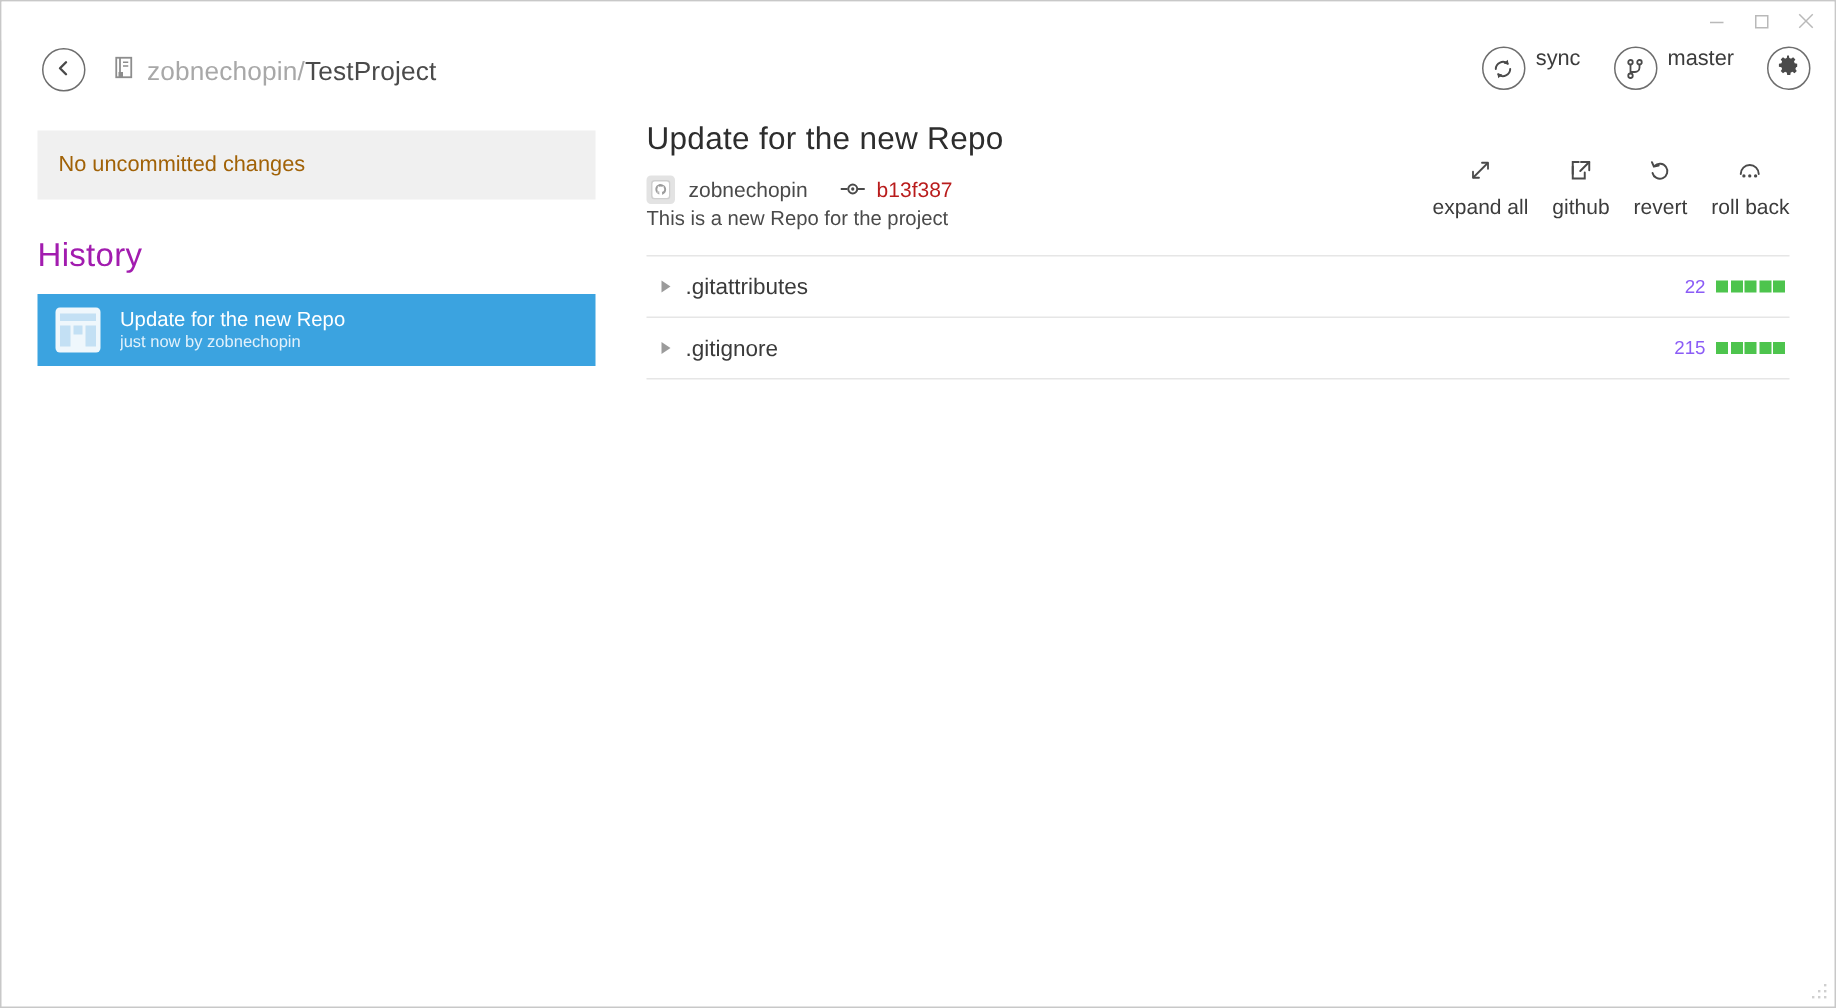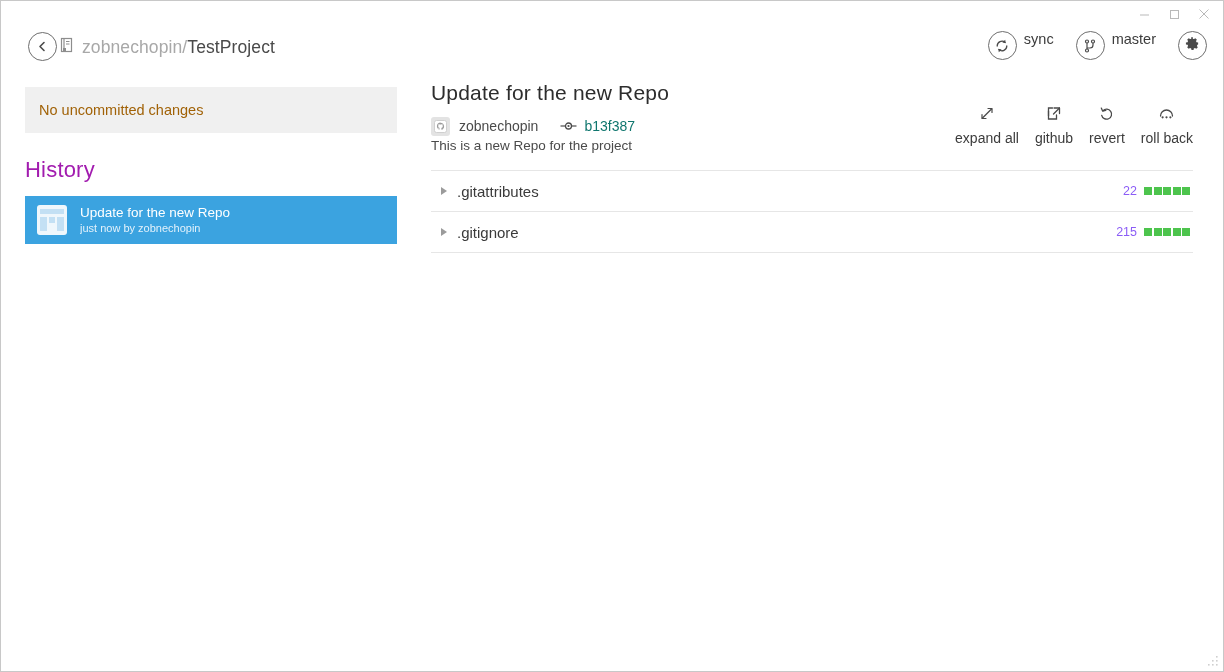--- a/index.html
+++ b/index.html
@@ -62,21 +62,21 @@
     width: 29px; height: 29px;
     border: 1.3px solid #6e6e6e;
     border-radius: 50%;
     box-sizing: border-box;
     display: flex;
     align-items: center;
     justify-content: center;
   }
   .repo-title {
     position: absolute;
-    left: 58px; top: 4px;
+    left: 74px; top: 4px;
     height: 32px;
     display: flex;
     align-items: center;
     gap: 8px;
   }
   .repo-icon { display: block; }
   .repo-name {
     font-size: 17.5px;
     color: #a8a8a8;
     letter-spacing: .1px;
@@ -203,21 +203,21 @@
     color: #4a4a4a;
   }
   .commit-dot-icon {
     margin-left: 22px;
     display: flex;
     align-items: center;
   }
   .byline-sha {
     margin-left: 7px;
     font-size: 14px;
-    color: #0f766e;
+    color: #b91c1c;
   }
   .toolbar {
     position: absolute;
     right: 0; top: 50%;
     transform: translateY(-50%);
     display: flex;
     align-items: center;
     gap: 16px;
   }
   .tool-link {

